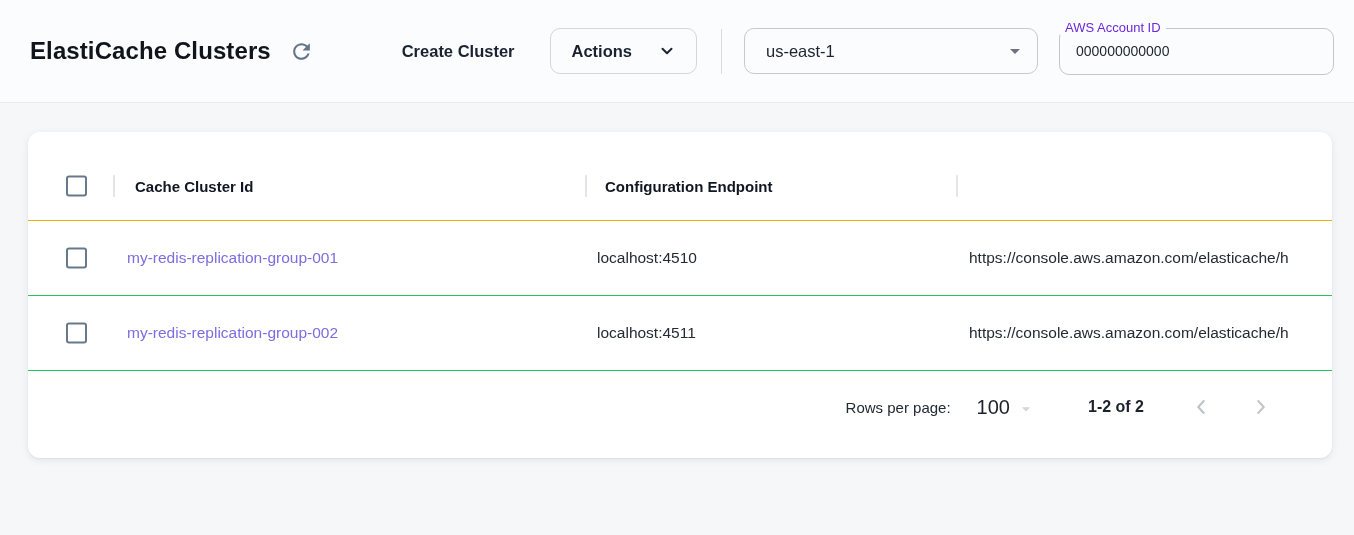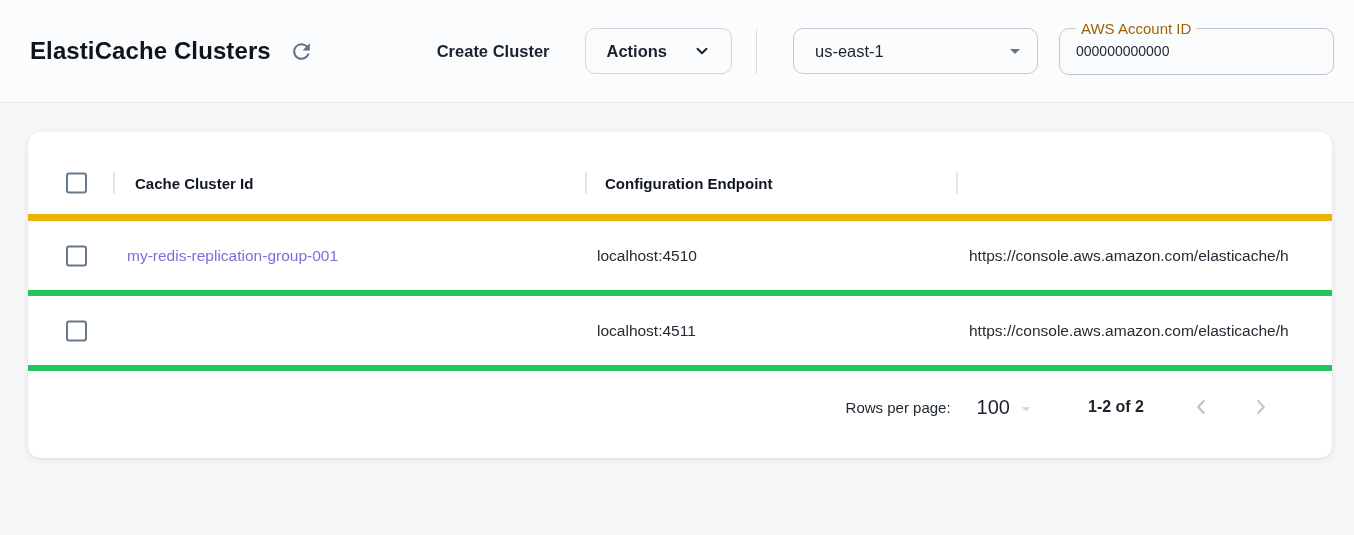--- a/index.html
+++ b/index.html
@@ -52,22 +52,22 @@
     font-family:inherit;
     font-size:16.5px; font-weight:600; color:#1a2230;
     cursor:pointer;
     white-space:nowrap;
   }
   .vdivider {
     width:1px; height:45px; background:#d9dbdf;
     margin-left:24px;
   }
   .select-box {
-    margin-left:36px;
-    width:245px; height:46px;
+    margin-left:22px;
+    width:294px; height:46px;
     border:1px solid #c6cad0;
     border-radius:10px;
     display:flex; align-items:center;
     padding:0 10px 0 21px;
     cursor:pointer;
     background:transparent;
   }
   .select-box .select-value {
     flex:1;
     font-size:16.5px; color:#1c2430;
@@ -76,25 +76,25 @@
     position:relative;
     margin-left:21px;
     width:275px; height:47px;
     border:1px solid #c2c7cd;
     border-radius:10px;
     display:flex; align-items:center;
     padding:0 16px;
   }
   .account-field .float-label {
     position:absolute;
-    top:-9px; left:16px;
+    top:-9px; left:0;
     background:#fbfcfd;
     padding:0 5px;
-    font-size:15px;
-    color:#a16207;
+    font-size:13px;
+    color:#6d28d9;
     white-space:nowrap;
   }
   .account-field input {
     width:100%;
     border:none; outline:none; background:transparent;
     font-family:inherit;
     font-size:14px; color:#1c2430;
   }
 
   
@@ -105,22 +105,22 @@
     background:#ffffff;
     border-radius:12px;
     box-shadow:0 1px 2px rgba(16,24,40,.06), 0 2px 8px rgba(16,24,40,.08);
     padding-top:20px;
     overflow:hidden;
   }
   .trow {
     position:relative;
     width:100%;
   }
-  .trow.head   { height:69px; border-bottom:7px solid #eab308; }
-  .trow.body   { height:75px; border-bottom:6px solid #22c55e; }
+  .trow.head   { height:69px; border-bottom:1px solid #eab308; }
+  .trow.body   { height:75px; border-bottom:1px solid #22c55e; }
   .cell {
     position:absolute; top:50%;
     transform:translateY(-50%);
     white-space:nowrap;
   }
   .cell.chk  { left:38px; }
   .head .c1  { left:107px; }
   .head .c2  { left:577px; }
   .head .c3  { left:949px; }
   .body .c1  { left:99px; }
@@ -232,20 +232,23 @@
       <a class="cluster-link">my-redis-replication-group-001</a>
     </div>
     <div class="cell c2">localhost:4510</div>
     <div class="cell c3">https://console.aws.amazon.com/elasticache/h</div>
   </div>
 
   <div class="trow body">
     <div class="cell chk">
       <div class="checkbox"></div>
     </div>
+    <div class="cell c1">
+      <a class="cluster-link">my-redis-replication-group-002</a>
+    </div>
     <div class="cell c2">localhost:4511</div>
     <div class="cell c3">https://console.aws.amazon.com/elasticache/h</div>
   </div>
 
   <div class="pagination">
     <span class="rpp-label">Rows per page:</span>
     <div class="rpp-select">
       <span class="rpp-value">100</span>
       <svg class="rpp-caret" width="20" height="20" viewBox="0 0 24 24" fill="#d3d6db">
         <path d="M7 10l5 5 5-5z"></path>

